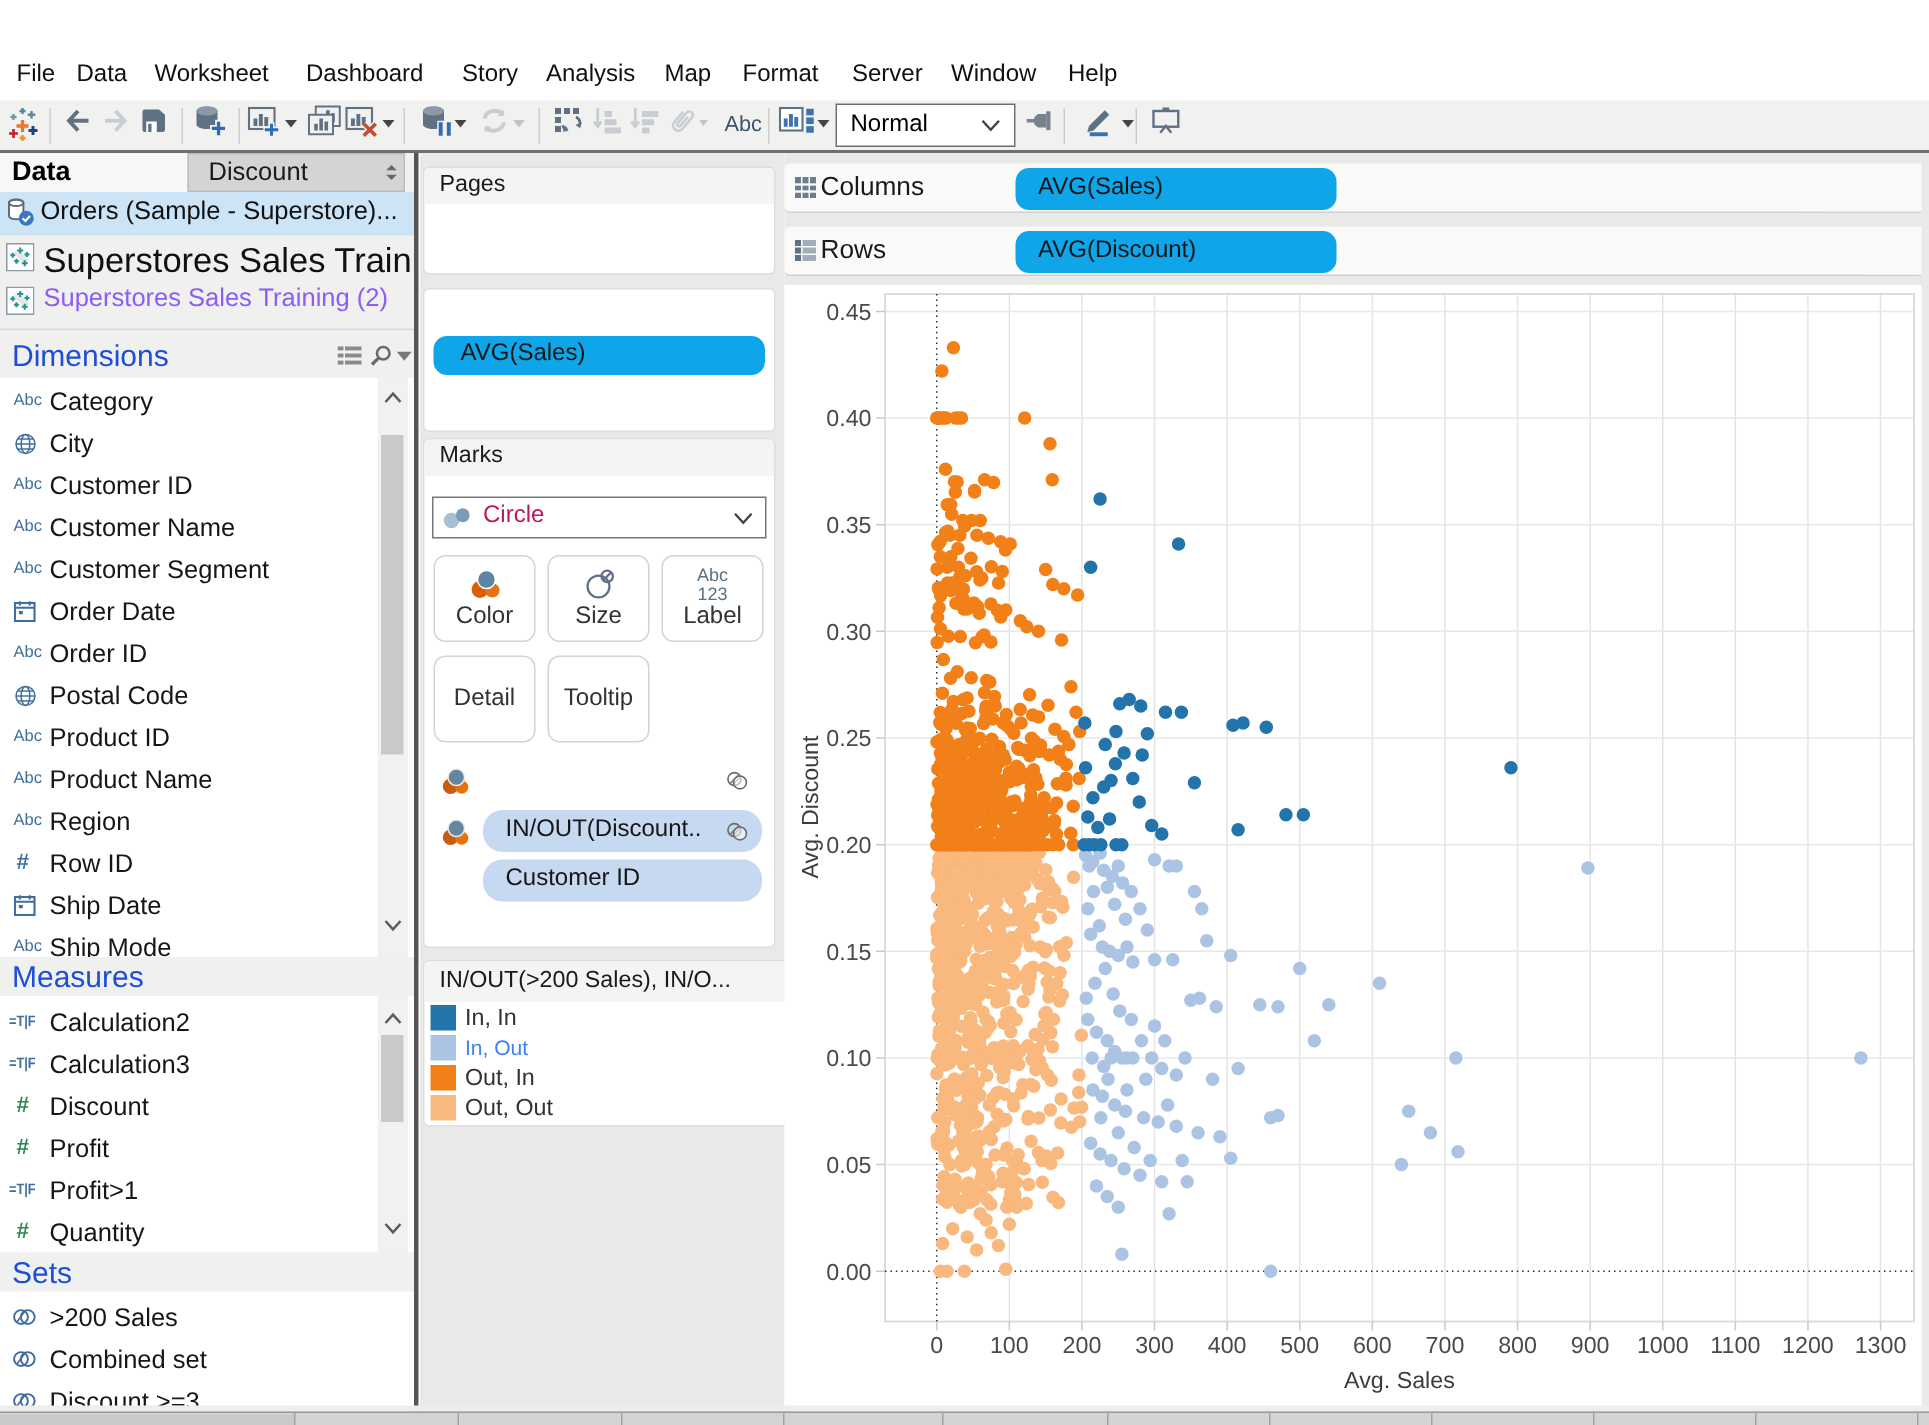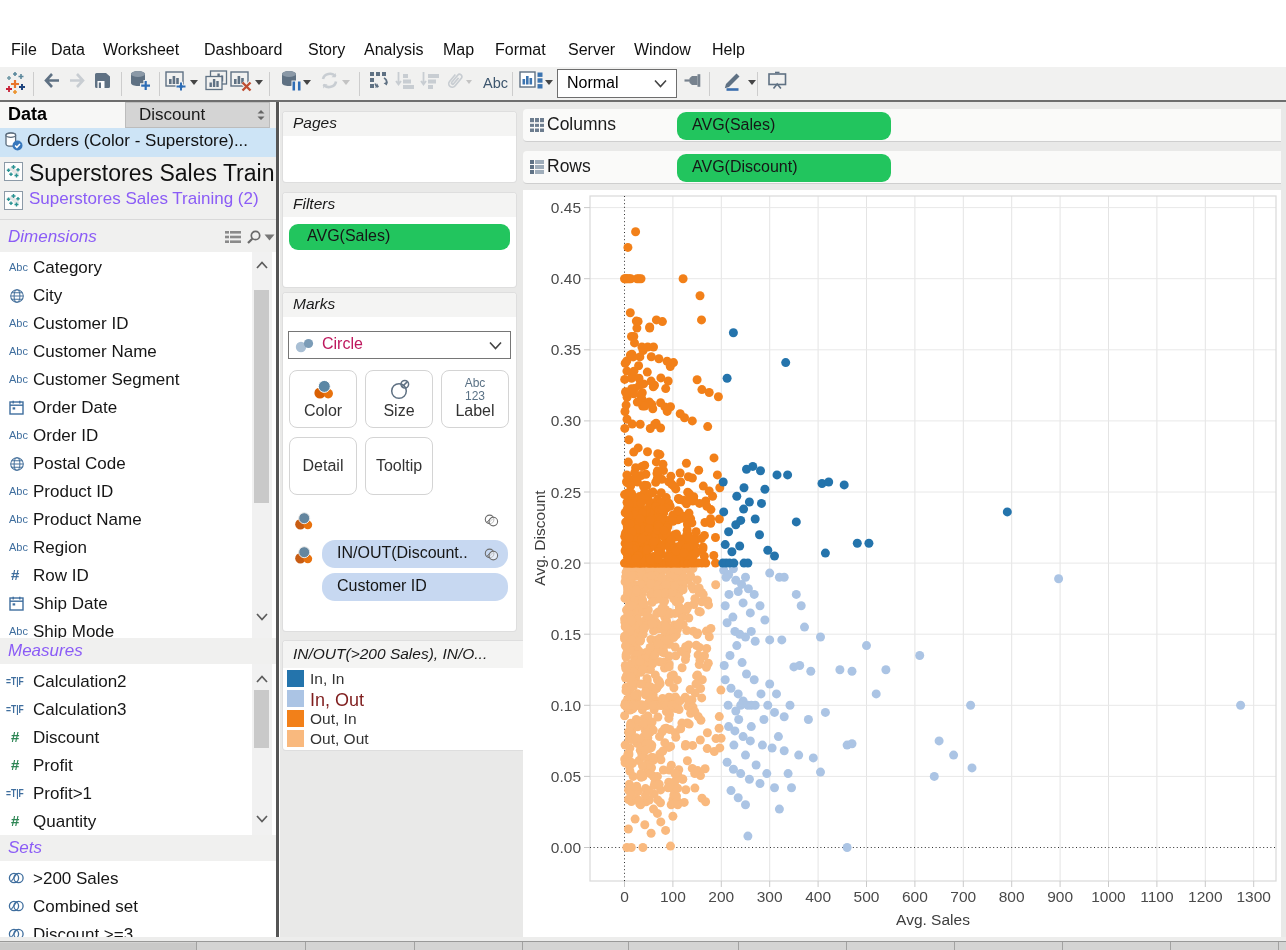--- a/index.html
+++ b/index.html
@@ -17,31 +17,31 @@
 .tsep { position:absolute; top:5px; width:1px; height:24px; background:#cdcdcd; }
 .caret { position:absolute; width:0; height:0; border-left:4px solid transparent;
   border-right:4px solid transparent; border-top:5px solid #454545; }
 .caretd { border-top-color:#c3c3c3; }
 #normalbox { left:557px; top:1.5px; width:120px; height:29px; background:#fff;
   border:1px solid #6e6e6e; font-size:16px; color:#000; padding:4px 0 0 9px; }
 
 #leftpanel { left:0; top:102px; width:277px; height:839px; background:#f0f0ef; }
 #lborder { left:276px; top:102px; width:2.5px; height:839px; background:#555; }
 .hdr { position:absolute; left:0; width:277px; height:27px; background:#f0f0ef;
-  font-size:17px; color:#8b5cf6; padding:3px 0 0 8px;font-style:italic; }
+  font-size:20px; color:#1d4ed8; padding:3px 0 0 8px; }
 .wlist { position:absolute; left:0; width:277px; background:#fff; }
 .ftxt { position:absolute; left:33px; top:3px; font-size:17px; color:#161616; white-space:nowrap; }
 .scol { position:absolute; left:252px; width:20px; background:#f1f1f1; }
 .sthumb { position:absolute; left:254px; width:15px; background:#c9c9c9; }
 
 #midpanel { left:280px; top:102px; width:243px; height:839px; background:#e9e9e8; }
 .card { position:absolute; background:#fff; border-radius:3px; box-shadow:0 0 0 1px #dedede; }
 .cardhdr { position:absolute; left:0; top:0; width:100%; height:24px; background:#f4f4f3;
-  border-radius:3px 3px 0 0; font-size:15.5px; color:#1a1a1a; padding:2px 0 0 10px;font-style:italic; }
-.gpill { position:absolute; background:#22c55e; border-radius:9px; font-size:16px;
+  border-radius:3px 3px 0 0; font-size:15.5px; color:#1a1a1a; padding:2px 0 0 10px; }
+.gpill { position:absolute; background:#0ea5e9; border-radius:9px; font-size:16px;
   color:#161616; }
 .bpill { position:absolute; background:#c7d8f1; border-radius:13px; font-size:16px;
   color:#161616; }
 .mkbtn { position:absolute; width:68px; height:58px; background:#fff;
   border:1px solid #d4d4d4; border-radius:8px; text-align:center; }
 .mkbtn .lbl { position:absolute; left:0; bottom:7px; width:100%; font-size:16px; color:#333; }
 
 #shelfarea { left:523px; top:102px; width:763px; height:88px; background:#e9e9e8; }
 .shelf { position:absolute; left:0; width:763px; height:33px; background:#fafaf9;
   border-radius:4px 0 0 4px; border-bottom:1px solid #cfcfcf; }
@@ -228,21 +228,21 @@
 <svg class="abs" style="left:256px;top:7px" width="10" height="12" viewBox="0 0 10 12">
         <path d="M1.5 4.5L5 1l3.5 3.5zM1.5 7.5L5 11l3.5-3.5z" fill="#666"></path>
       </svg>
 <div class="abs" style="left:0;top:26px;width:277px;height:29px;background:#cde4f6"></div>
 <svg class="abs" style="left:4px;top:30px" width="20" height="20" viewBox="0 0 20 20">
 <path d="M2 3.2C2 2 4 1 6.8 1s4.8 1 4.8 2.2V12c0 1.2-2 2.2-4.8 2.2S2 13.2 2 12z" fill="#fff" stroke="#5a6b7c" stroke-width="1.3"></path>
 <ellipse cx="6.8" cy="3.2" rx="4.8" ry="2.1" fill="#fff" stroke="#5a6b7c" stroke-width="1.3"></ellipse>
 <circle cx="13.5" cy="13.5" r="5" fill="#3878bd"></circle>
 <path d="M11.1 13.5l1.8 1.8 3.1-3.3" stroke="#fff" stroke-width="1.5" fill="none"></path>
       </svg>
-<span class="abs" style="left:27px;top:29px;font-size:17px;color:#111;white-space:nowrap">Orders (Color - Superstore)...</span>
+<span class="abs" style="left:27px;top:29px;font-size:17px;color:#111;white-space:nowrap">Orders (Sample - Superstore)...</span>
 <svg class="abs" style="left:4px;top:60px" width="19" height="19" viewBox="0 0 19 19">
 <rect x="0.5" y="0.5" width="18" height="18" fill="#fdfdfd" stroke="#8c9aa7"></rect>
 <path d="M14 12.7l-7.5-7.4" stroke="#e6e6e6" stroke-width="4"></path>
 <g stroke="#2a9393" stroke-width="1.4">
 <path d="M9.5 3v4M7.5 5h4"></path>
           <path d="M4.5 6.5v3.4M2.8 8.2h3.4"></path>
           <path d="M14 6v3.4M12.3 7.7h3.4"></path>
 <path d="M7 10.5v3.4M5.3 12.2h3.4"></path>
           <path d="M12.5 11.5v4M10.5 13.5h4"></path>
         </g>
@@ -381,21 +381,20 @@
       </svg>
 <span class="ftxt" style="top:823px">Discount &gt;=3</span>
 </div>
 <div class="abs" id="lborder"></div>
 
 <div class="abs" id="midpanel"></div>
 <div class="card abs" style="left:283px;top:112px;width:233px;height:70px">
 <div class="cardhdr">Pages</div>
     </div>
 <div class="card abs" style="left:283px;top:193px;width:233px;height:94px">
-<div class="cardhdr">Filters</div>
 <div class="gpill" style="left:6px;top:31px;width:221px;height:26px;padding:3px 0 0 18px">AVG(Sales)</div>
 </div>
 <div class="card abs" style="left:283px;top:293px;width:233px;height:338px">
 <div class="cardhdr">Marks</div>
 <div class="abs" style="left:5px;top:38px;width:223px;height:28px;background:#fff;border:1px solid #767676">
   <svg class="abs" style="left:5px;top:5px" width="22" height="17" viewBox="0 0 22 17">
     <circle cx="7" cy="10" r="5.2" fill="#a9bfd4"></circle>
     <circle cx="14.5" cy="6.5" r="4.6" fill="#7b9cb7"></circle>
   </svg>
   <span class="abs" style="left:33px;top:3px;font-size:16px;color:#be185d">Circle</span>
@@ -450,21 +449,21 @@
 <circle cx="5.6" cy="5.4" r="4.3" fill="none" stroke="#6d6d6d" stroke-width="1.1"></circle>
 <path d="M3 8l5.2-5.2M4.6 9l4.4-4.4" stroke="#6d6d6d" stroke-width="0.8"></path>
 <circle cx="9.3" cy="7.6" r="4.3" fill="#fff" fill-opacity="0.55" stroke="#6d6d6d" stroke-width="1.1"></circle>
     </svg>
 <div class="bpill abs" style="left:322px;top:573px;width:186px;height:28px;padding:4px 0 0 15px">Customer ID</div>
 <div class="card abs" style="left:283px;top:641px;width:243px;height:109px">
 <div class="cardhdr" style="height:27px;padding-top:4px;white-space:nowrap;overflow:hidden">IN/OUT(&gt;200 Sales), IN/O...</div>
 <div class="abs" style="left:4px;top:29px;width:17px;height:17px;background:#2474ac"></div>
 <span class="abs" style="left:27px;top:29px;font-size:15.5px;color:#333">In, In</span>
 <div class="abs" style="left:4px;top:49px;width:17px;height:17px;background:#abc4e4"></div>
-<span class="abs" style="left:27px;top:49px;font-size:18px;color:#7f1d1d">In, Out</span>
+<span class="abs" style="left:27px;top:49px;font-size:14px;color:#3b82f6">In, Out</span>
 <div class="abs" style="left:4px;top:69px;width:17px;height:17px;background:#f28019"></div>
 <span class="abs" style="left:27px;top:69px;font-size:15.5px;color:#333">Out, In</span>
 <div class="abs" style="left:4px;top:89px;width:17px;height:17px;background:#f9b97e"></div>
 <span class="abs" style="left:27px;top:89px;font-size:15.5px;color:#333">Out, Out</span>
 </div>
 
 <div class="abs" id="shelfarea">
   <div class="shelf" style="top:7px">
     <svg class="abs" style="left:6px;top:8px" width="16" height="16" viewBox="0 0 16 16">
       <g fill="#6d7d8f">

